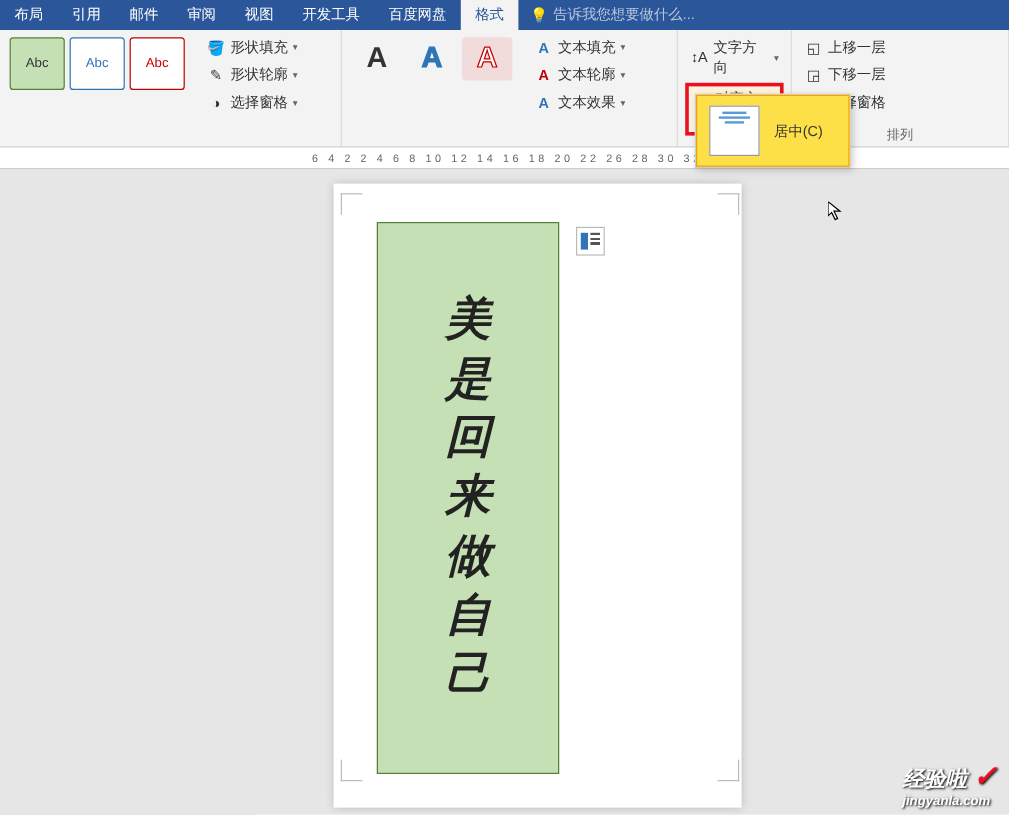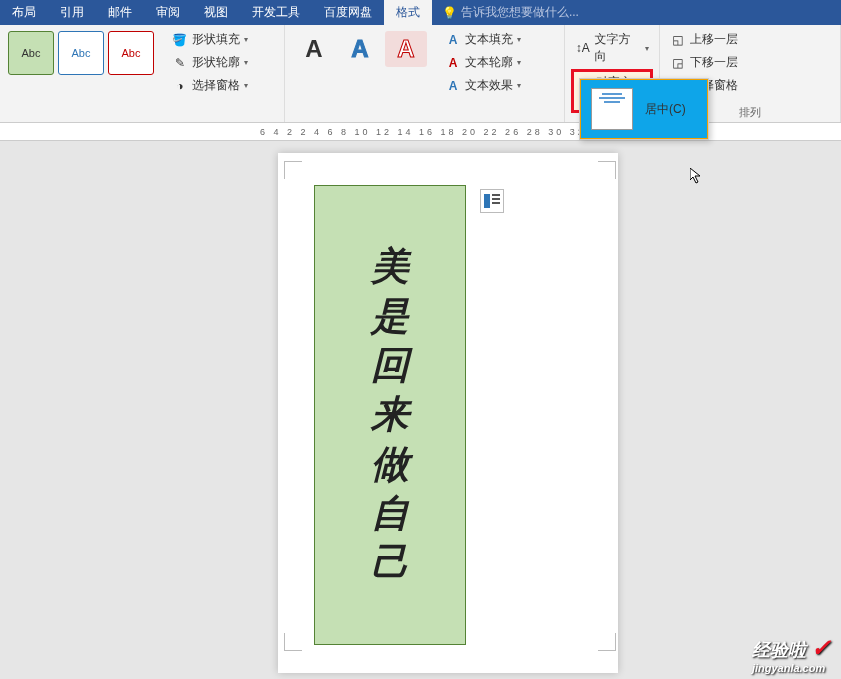--- a/index.html
+++ b/index.html
@@ -40,21 +40,21 @@
     .red-box { border: 3px solid #e81123; }
     
     
     .big-btn { display: flex; flex-direction: column; align-items: center; padding: 2px 6px; cursor: pointer; }
     .big-btn-icon { width: 32px; height: 32px; display: flex; align-items: center; justify-content: center; border: 1px solid #999; background: #fff; }
     .big-btn-label { font-size: 11px; color: #333; margin-top: 2px; }
     
     
     .dropdown-menu { position: absolute; top: 78px; left: 579px; width: 130px; background: #fff; border: 1px solid #ccc; box-shadow: 2px 2px 6px rgba(0,0,0,0.2); z-index: 10; }
     .menu-item { display: flex; align-items: center; padding: 8px 10px; font-size: 12px; color: #333; cursor: pointer; gap: 12px; }
-    .menu-item.highlighted-item { background: #0ea5e9; border: 1px solid #f2a100; }
+    .menu-item.highlighted-item { background: #fde047; border: 1px solid #f2a100; }
     .align-icon { width: 36px; height: 36px; border: 1px solid #999; background: #fff; display: flex; flex-direction: column; padding: 4px; gap: 2px; }
     .align-icon.big { width: 42px; height: 42px; }
     .align-line { height: 2px; background: #5b9bd5; }
     
     
     .doc-area { background: #e6e6e6; height: 556px; position: relative; overflow: hidden; }
     .ruler { background: #fff; height: 18px; font-size: 9px; color: #666; display: flex; align-items: center; border-bottom: 1px solid #ccc; padding-left: 260px; letter-spacing: 3px; }
     .page { position: absolute; left: 278px; top: 30px; width: 340px; height: 520px; background: #fff; box-shadow: 0 0 8px rgba(0,0,0,0.2); }
     .crop-mark { position: absolute; width: 18px; height: 18px; }
     .crop-tl { top: 38px; left: 284px; border-left: 1px solid #bbb; border-top: 1px solid #bbb; }

